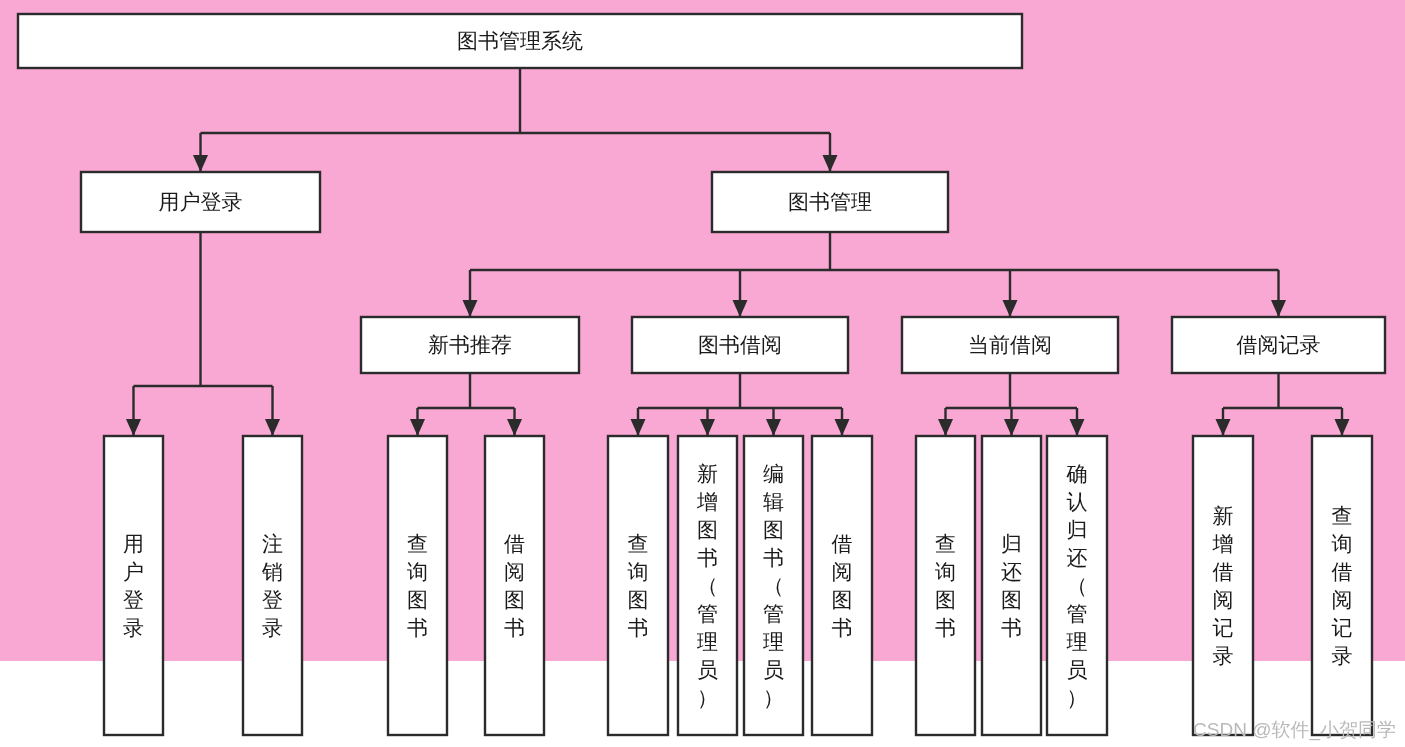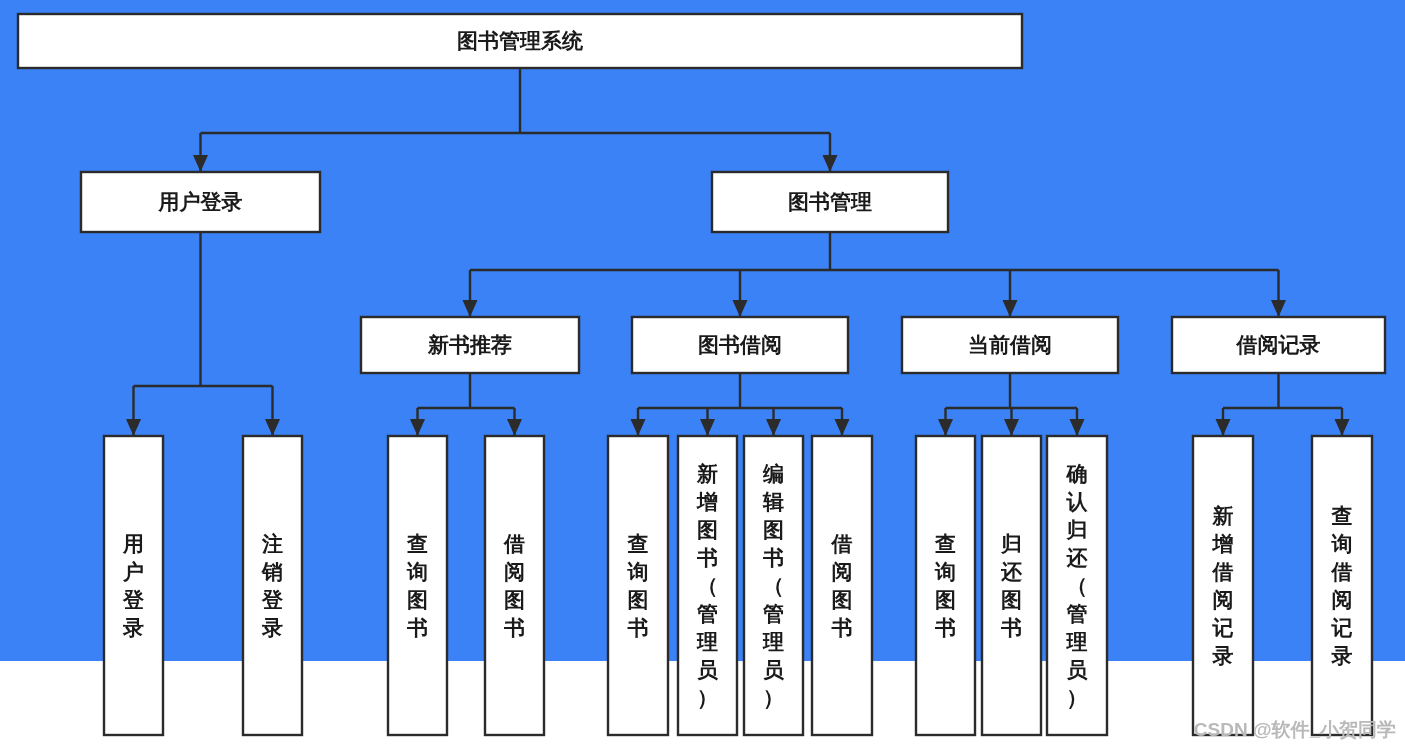--- a/index.html
+++ b/index.html
@@ -11,22 +11,21 @@
   body {
     width: 1405px;
     height: 747px;
     overflow: hidden;
     font-family: "Liberation Sans", "DejaVu Sans", sans-serif;
   }
   #diagram-root {
     position: relative;
     width: 1405px;
     height: 661px;
-    background: #3b82f6;
-    font-weight: bold;
+    background: #f9a8d4;
   }
   svg#chart-svg {
     display: block;
     width: 1405px;
     height: 747px;
   }
   .node-box {
     fill: #ffffff;
     stroke: #2b2b2b;
     stroke-width: 2.4;

